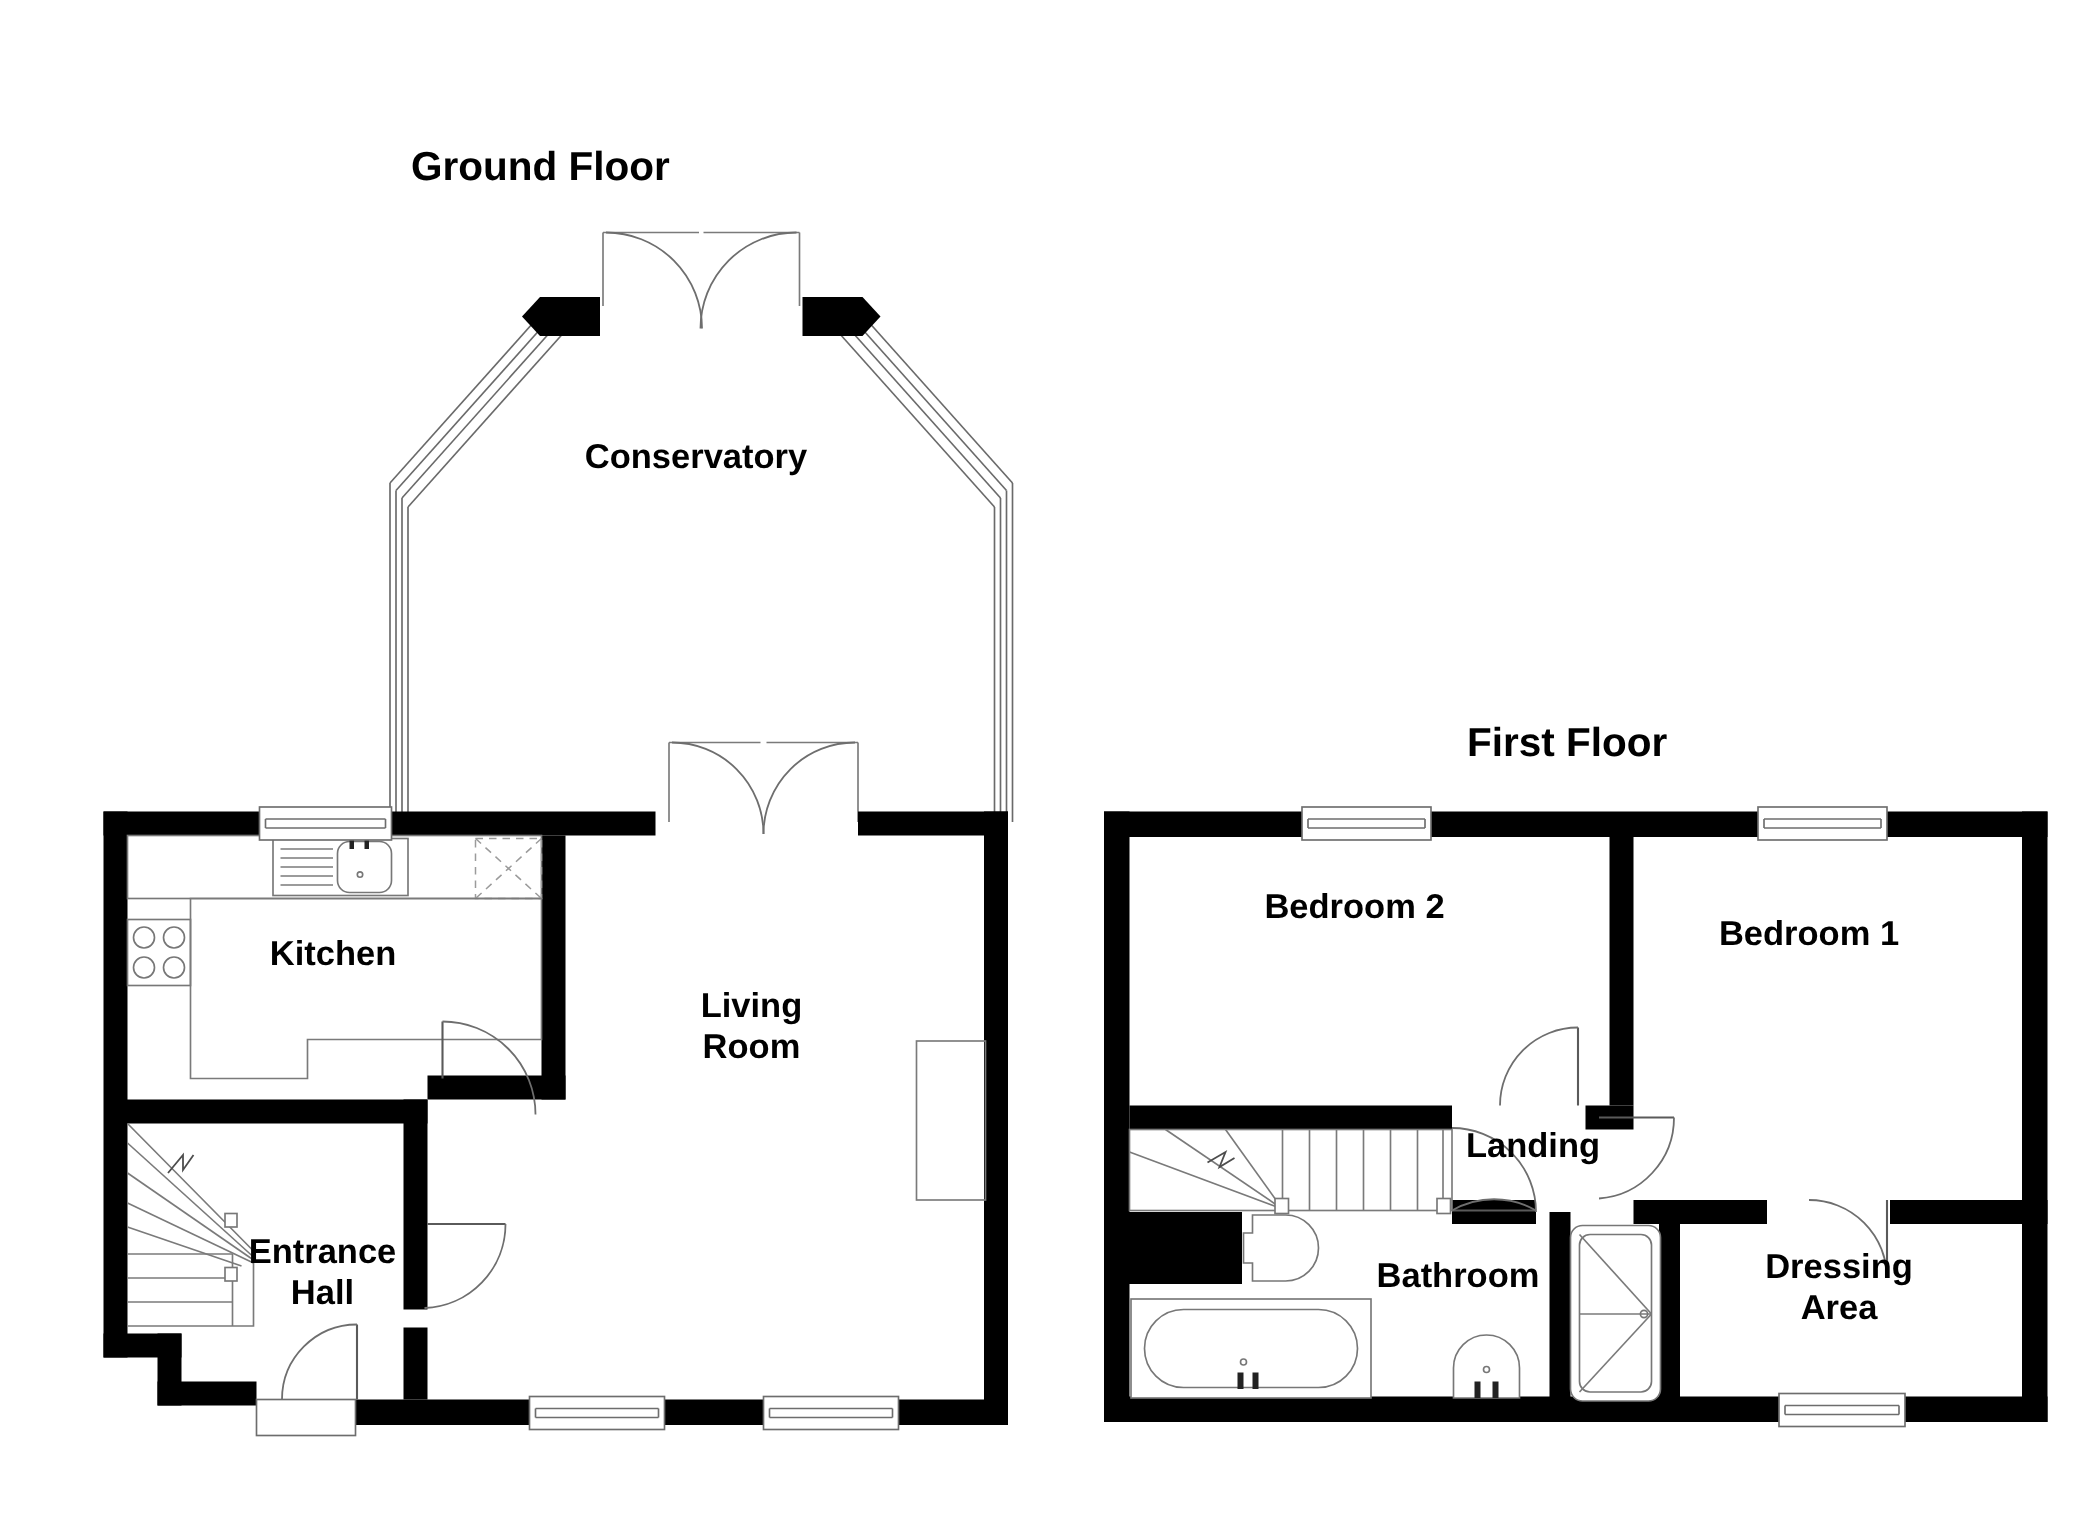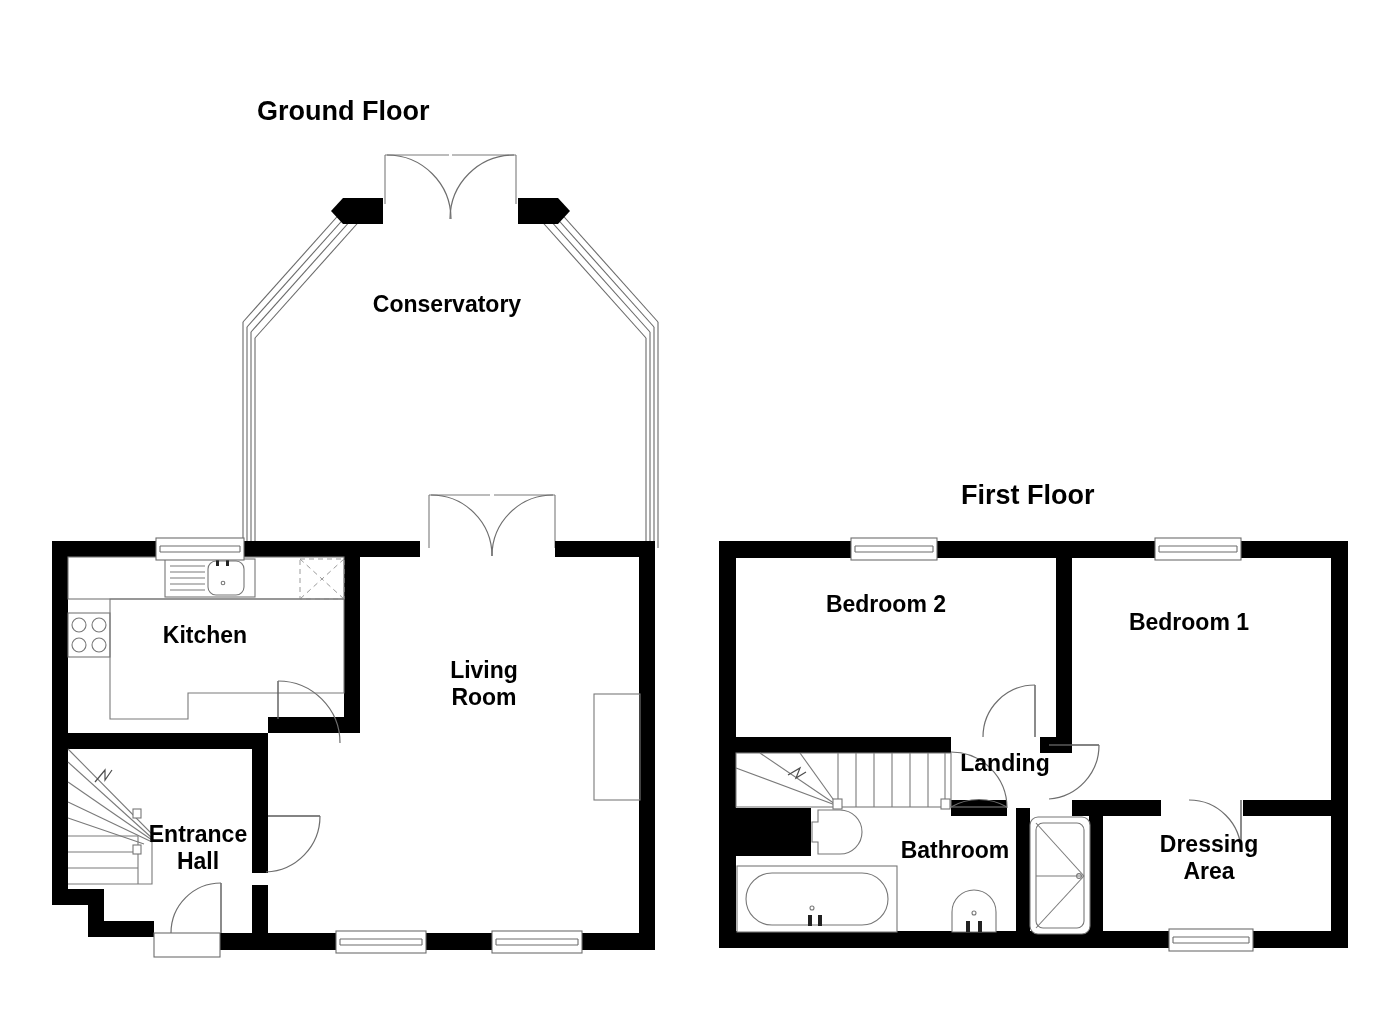--- a/index.html
+++ b/index.html
@@ -10,21 +10,21 @@
   }
   body {
     width: 1400px;
     height: 1018px;
     position: relative;
     font-family: "Liberation Sans", sans-serif;
     overflow: hidden;
   }
   #plan-root {
     position: absolute;
-    left: 0; top: 0;
+    left: 17px; top: 0;
     width: 1267px;
     height: 1018px;
   }
   svg#floorplan-svg {
     display: block;
     width: 1400px;
     height: 1018px;
   }
   .floor-title {
     font-family: "Liberation Sans", sans-serif;

